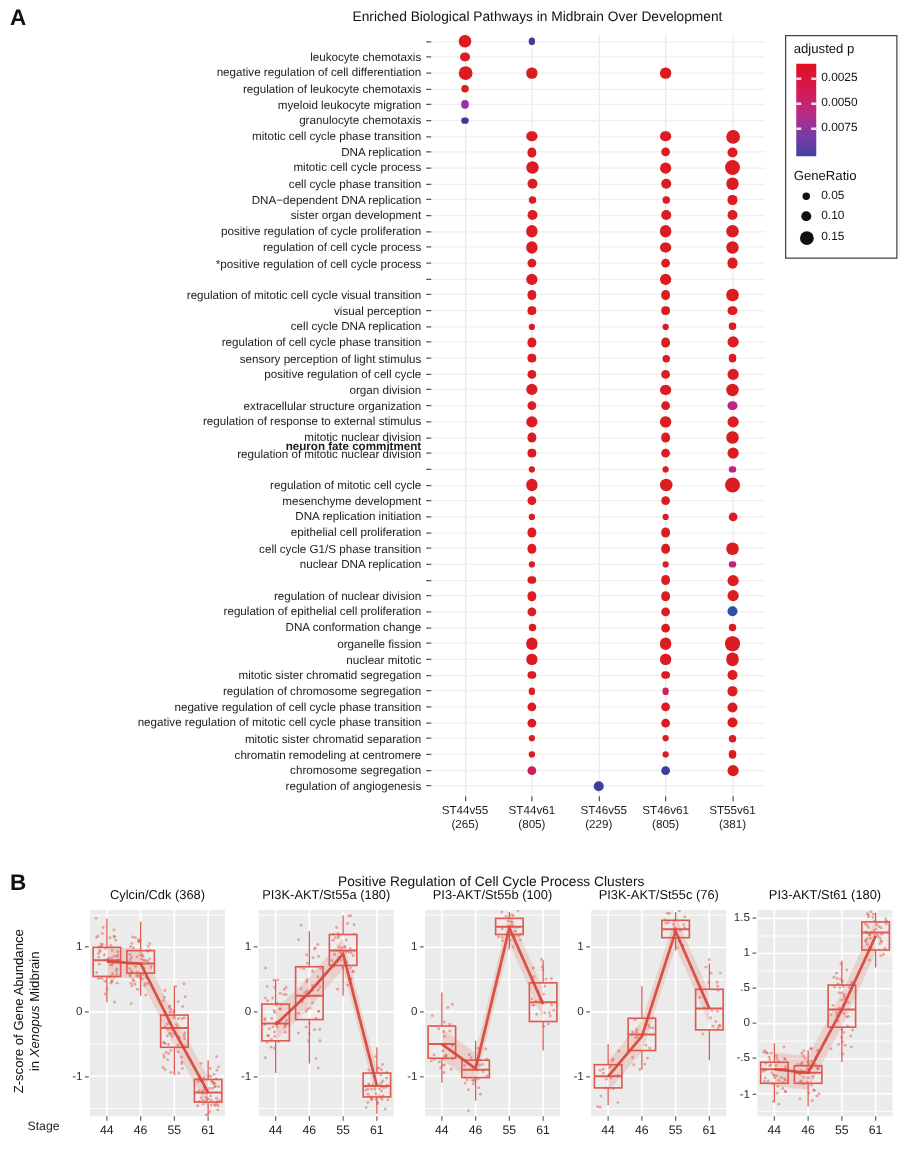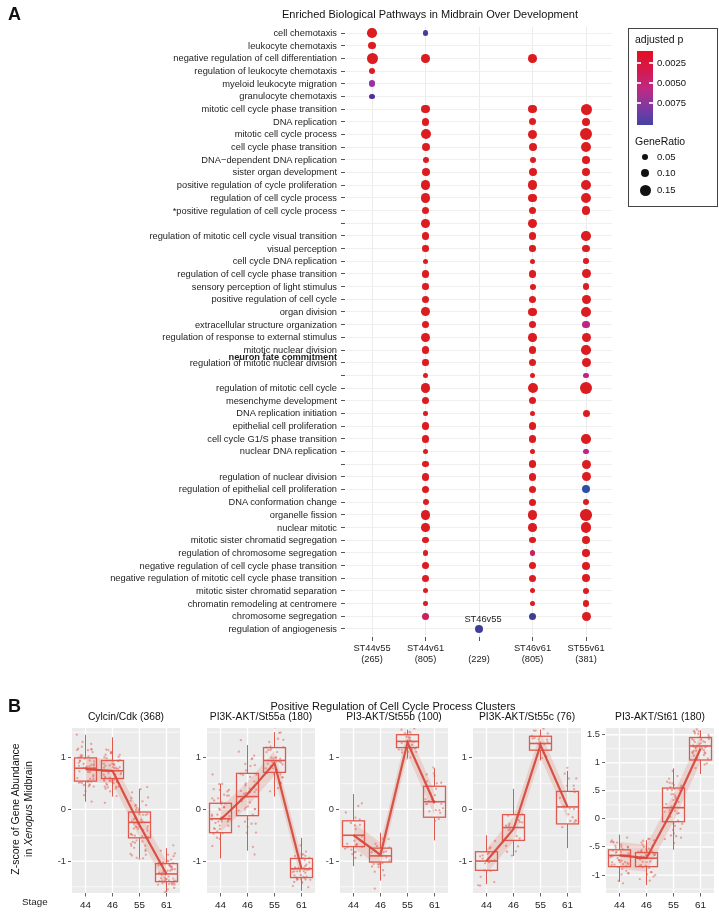--- a/index.html
+++ b/index.html
@@ -41,21 +41,20 @@
 
 <div class="panel-label" style="left:8px;top:4px;">A</div>
 <div class="fig-title" style="left:150px;top:8px;width:560px;">Enriched Biological Pathways in Midbrain Over Development</div>
 <div id="aplot">
     <div class="agrid-v" style="left: 371.5px; top: 27px; height: 610px;"></div>
     <div class="agrid-v" style="left: 425px; top: 27px; height: 610px;"></div>
     <div class="agrid-v" style="left: 478.5px; top: 27px; height: 610px;"></div>
     <div class="agrid-v" style="left: 532px; top: 27px; height: 610px;"></div>
     <div class="agrid-v" style="left: 585.5px; top: 27px; height: 610px;"></div>
     <div class="agrid-h" style="left: 346px; top: 32.5px; width: 266px;"></div>
-    <div class="arow-label" style="left: 0px; top: 27px; width: 337px;">cell chemotaxis</div>
     <div class="atick" style="left: 341px; top: 32.5px; width: 4px; height: 1px;"></div>
     <div class="adot" style="left: 367.25px; top: 28.25px; width: 9.5px; height: 9.5px; background: rgb(219, 28, 33);"></div>
     <div class="adot" style="left: 422.75px; top: 30.25px; width: 5.5px; height: 5.5px; background: rgb(71, 60, 153);"></div>
     <div class="agrid-h" style="left: 346px; top: 45.18px; width: 266px;"></div>
     <div class="arow-label" style="left: 0px; top: 39.68px; width: 337px;">leukocyte chemotaxis</div>
     <div class="atick" style="left: 341px; top: 45.18px; width: 4px; height: 1px;"></div>
     <div class="adot" style="left: 368.25px; top: 41.93px; width: 7.5px; height: 7.5px; background: rgb(219, 28, 33);"></div>
     <div class="agrid-h" style="left: 346px; top: 57.86px; width: 266px;"></div>
     <div class="arow-label" style="left: 0px; top: 52.36px; width: 337px;">negative regulation of cell differentiation</div>
     <div class="atick" style="left: 341px; top: 57.86px; width: 4px; height: 1px;"></div>
@@ -319,21 +318,21 @@
     <div class="arow-label" style="left: 0px; top: 622.96px; width: 337px;">regulation of angiogenesis</div>
     <div class="atick" style="left: 341px; top: 628.46px; width: 4px; height: 1px;"></div>
     <div class="adot" style="left: 474.75px; top: 624.71px; width: 8.5px; height: 8.5px; background: rgb(62, 62, 153);"></div>
     <div class="atick" style="left: 371.5px; top: 637px; width: 1px; height: 4px;"></div>
     <div class="acol-label" style="left: 336px; top: 643px; width: 72px;">ST44v55</div>
     <div class="acol-label" style="left: 336px; top: 653.5px; width: 72px;">(265)</div>
     <div class="atick" style="left: 425px; top: 637px; width: 1px; height: 4px;"></div>
     <div class="acol-label" style="left: 389.5px; top: 643px; width: 72px;">ST44v61</div>
     <div class="acol-label" style="left: 389.5px; top: 653.5px; width: 72px;">(805)</div>
     <div class="atick" style="left: 478.5px; top: 637px; width: 1px; height: 4px;"></div>
-    <div class="acol-label" style="left: 443px; top: 614px; width: 80px;">ST46v55</div>
+    <div class="acol-label" style="left: 443px; top: 643px; width: 80px;">ST46v55</div>
     <div class="acol-label" style="left: 443px; top: 653.5px; width: 72px;">(229)</div>
     <div class="atick" style="left: 532px; top: 637px; width: 1px; height: 4px;"></div>
     <div class="acol-label" style="left: 496.5px; top: 643px; width: 72px;">ST46v61</div>
     <div class="acol-label" style="left: 496.5px; top: 653.5px; width: 72px;">(805)</div>
     <div class="atick" style="left: 585.5px; top: 637px; width: 1px; height: 4px;"></div>
     <div class="acol-label" style="left: 550px; top: 643px; width: 72px;">ST55v61</div>
     <div class="acol-label" style="left: 550px; top: 653.5px; width: 72px;">(381)</div>
   </div>
 
 <div id="alegend">

